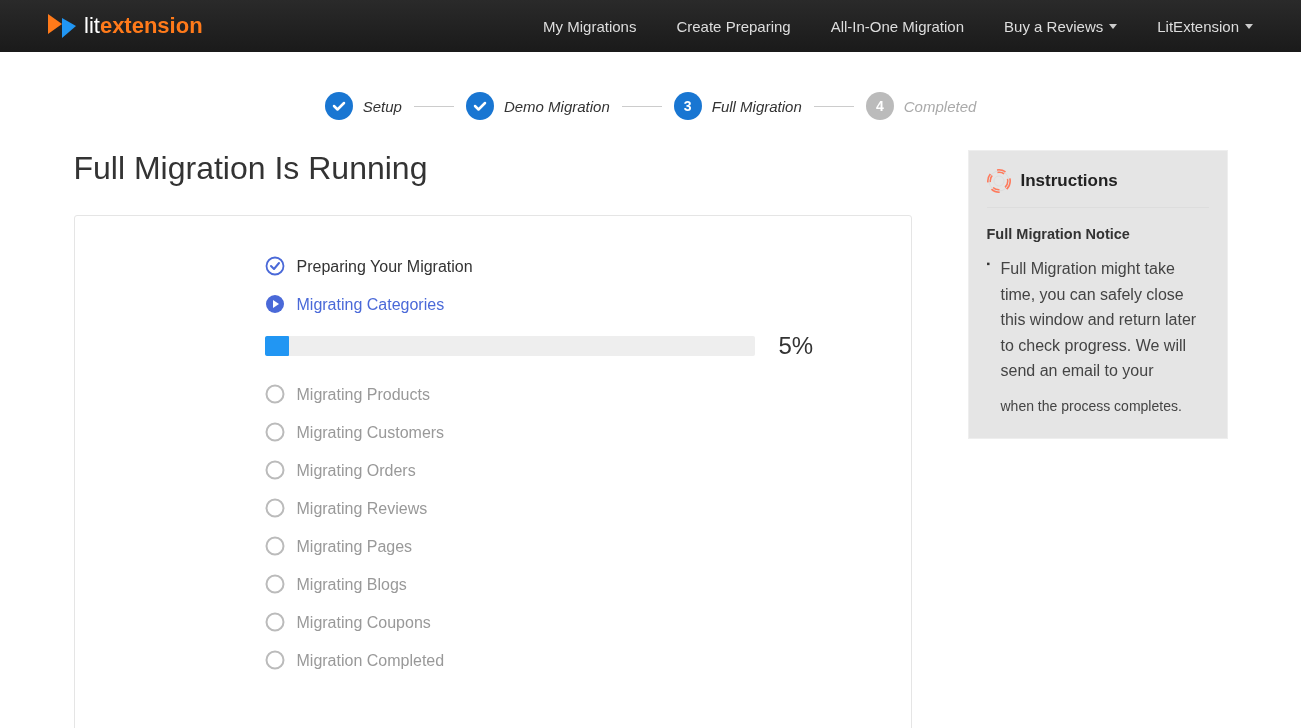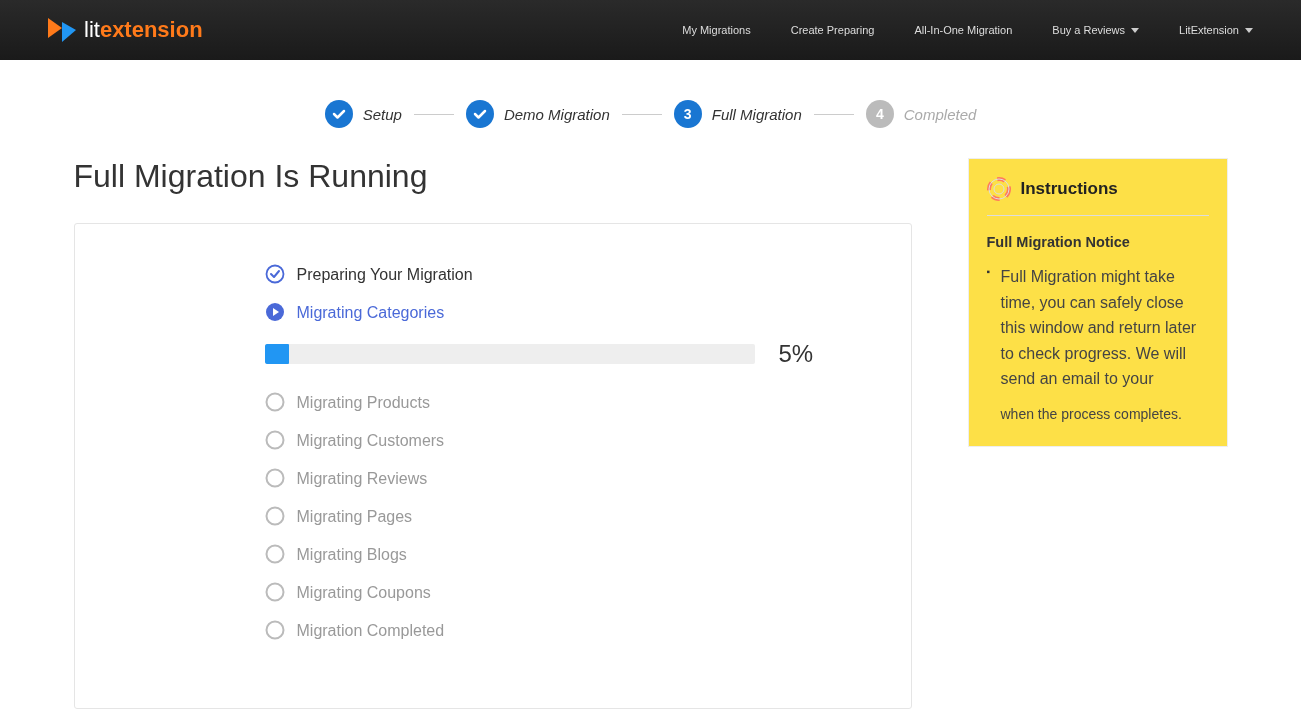--- a/index.html
+++ b/index.html
@@ -1,25 +1,25 @@
 <!DOCTYPE html>
 <html><head>
   <meta charset="utf-8">
   <style>
     * { margin: 0; padding: 0; box-sizing: border-box; }
     body { font-family: -apple-system, BlinkMacSystemFont, 'Segoe UI', Helvetica, Arial, sans-serif; background: #fff; color: #333; }
     
     
-    .header { background: linear-gradient(to bottom, #2a2a2a, #1a1a1a); height: 60px; display: flex; align-items: center; padding: 0 48px; }
+    .header { background: linear-gradient(to bottom, #2a2a2a, #1a1a1a); height: 52px; display: flex; align-items: center; padding: 0 48px; }
     .logo { display: flex; align-items: center; font-size: 22px; font-weight: 300; color: #fff; }
     .logo-icon { width: 28px; height: 24px; margin-right: 8px; }
     .logo-text-lit { color: #fff; font-weight: 400; }
     .logo-text-ext { color: #ff7a1a; font-weight: 600; }
     .nav { margin-left: auto; display: flex; gap: 40px; }
-    .nav-item { color: #ddd; font-size: 11px; cursor: pointer; display: flex; align-items: center; gap: 6px; }
+    .nav-item { color: #ddd; font-size: 15px; cursor: pointer; display: flex; align-items: center; gap: 6px; }
     .caret-down { width: 0; height: 0; border-left: 4px solid transparent; border-right: 4px solid transparent; border-top: 5px solid #ccc; }
     
     
     .steps { display: flex; align-items: center; justify-content: center; padding: 40px 0 30px; gap: 12px; }
     .step { display: flex; align-items: center; gap: 10px; }
     .step-badge { width: 28px; height: 28px; border-radius: 50%; display: flex; align-items: center; justify-content: center; font-size: 14px; font-weight: 600; color: #fff; }
     .step-badge.done { background: #1976d2; }
     .step-badge.active { background: #1976d2; }
     .step-badge.pending { background: #bbb; }
     .step-label { font-size: 15px; font-style: italic; color: #333; font-weight: 500; }
@@ -43,21 +43,21 @@
     
     .progress-wrap { display: flex; align-items: center; gap: 24px; margin: 14px 0 24px; }
     .progress-bar { flex: 1; height: 20px; background: #eee; border-radius: 2px; overflow: hidden; max-width: 490px; }
     .progress-fill { height: 100%; background: #2196f3; border-radius: 1px; }
     .progress-pct { font-size: 24px; color: #333; }
     
     .circle-empty { stroke: #bbb; stroke-width: 2; fill: none; }
     
     
     .sidebar { width: 260px; margin-top: 0; }
-    .instruction-box { background: #fde047; border: 1px solid #eee; padding: 18px 18px 24px; }
+    .instruction-box { background: #e5e5e5; border: 1px solid #eee; padding: 18px 18px 24px; }
     .instruction-header { display: flex; align-items: center; gap: 10px; padding-bottom: 14px; border-bottom: 1px solid #ddd; margin-bottom: 18px; }
     .life-ring { width: 24px; height: 24px; }
     .instruction-title { font-size: 17px; font-weight: 700; color: #222; }
     .notice-title { font-size: 14.5px; font-weight: 700; color: #333; margin-bottom: 14px; }
     .notice-list { list-style: none; padding-left: 0; }
     .notice-list li { font-size: 16px; color: #444; line-height: 1.6; position: relative; padding-left: 14px; }
     .notice-list li::before { content: "▪"; position: absolute; left: 0; top: 0; font-size: 10px; color: #333; }
     .notice-para { margin-top: 14px; font-size: 14px; color: #444; padding-left: 14px; }
   </style>
 </head>
@@ -161,20 +161,26 @@
       <div class="task-row">
         <svg class="task-icon" viewBox="0 0 20 20">
             <circle class="circle-empty" cx="10" cy="10" r="8.5"></circle>
           </svg>
         <span class="task-label pending">Migrating Customers</span>
       </div>
       <div class="task-row">
         <svg class="task-icon" viewBox="0 0 20 20">
             <circle class="circle-empty" cx="10" cy="10" r="8.5"></circle>
           </svg>
+        <span class="task-label pending">Migrating Orders</span>
+      </div>
+      <div class="task-row">
+        <svg class="task-icon" viewBox="0 0 20 20">
+            <circle class="circle-empty" cx="10" cy="10" r="8.5"></circle>
+          </svg>
         <span class="task-label pending">Migrating Reviews</span>
       </div>
       <div class="task-row">
         <svg class="task-icon" viewBox="0 0 20 20">
             <circle class="circle-empty" cx="10" cy="10" r="8.5"></circle>
           </svg>
         <span class="task-label pending">Migrating Pages</span>
       </div>
       <div class="task-row">
         <svg class="task-icon" viewBox="0 0 20 20">

